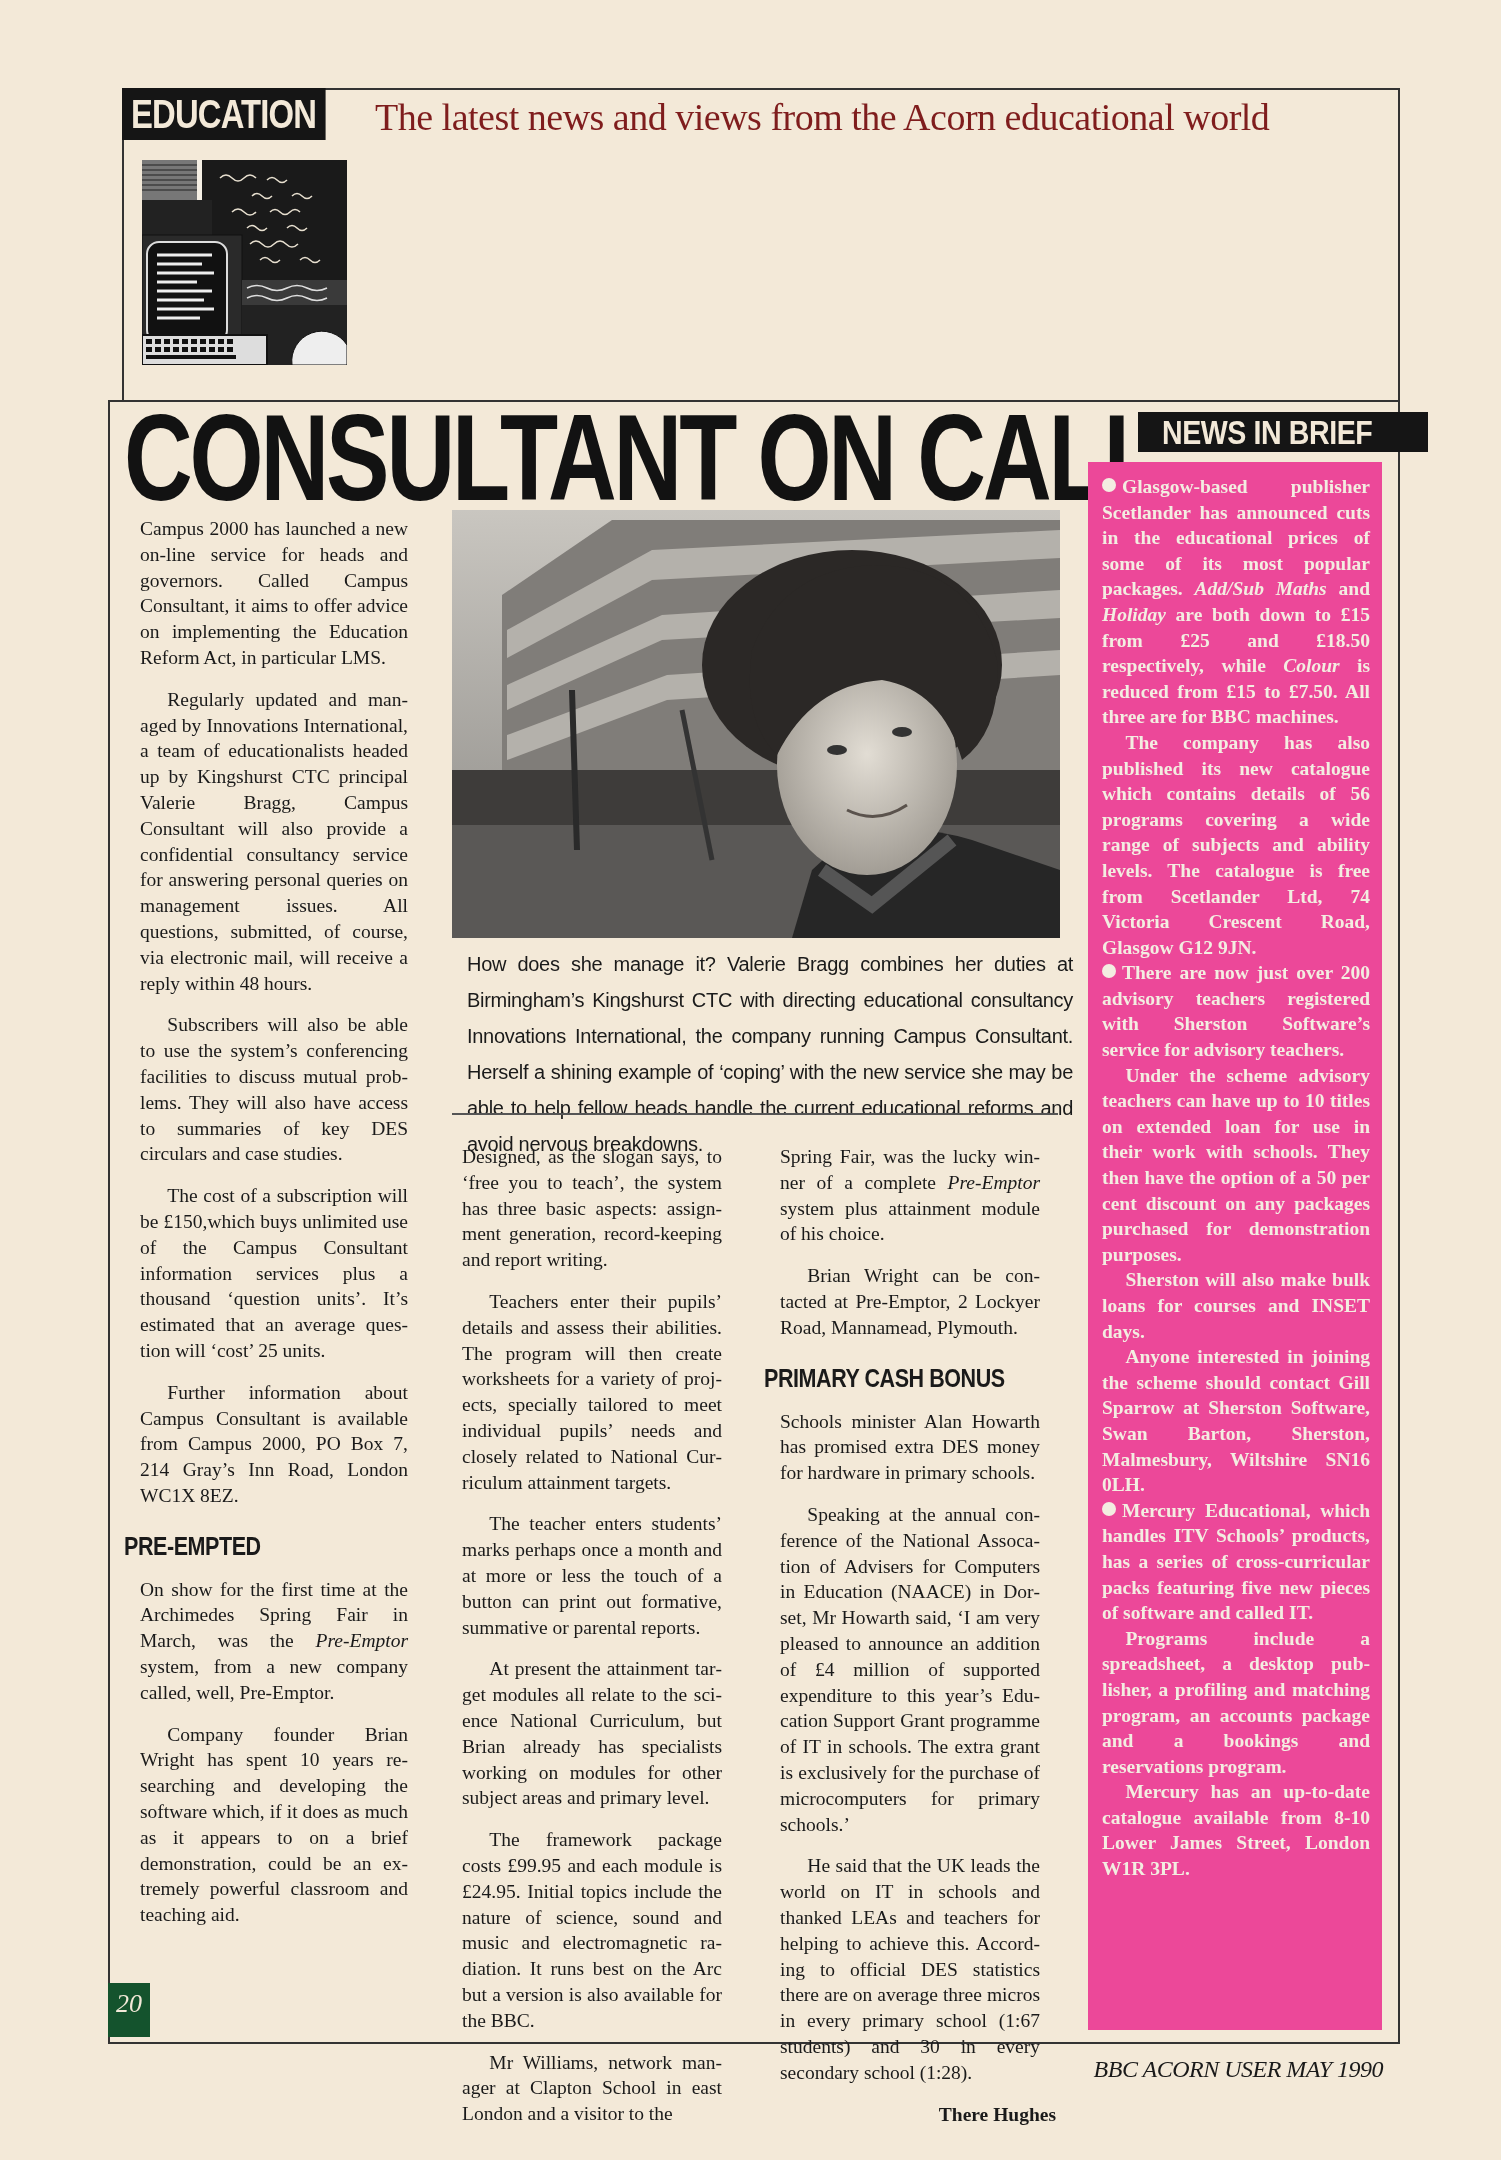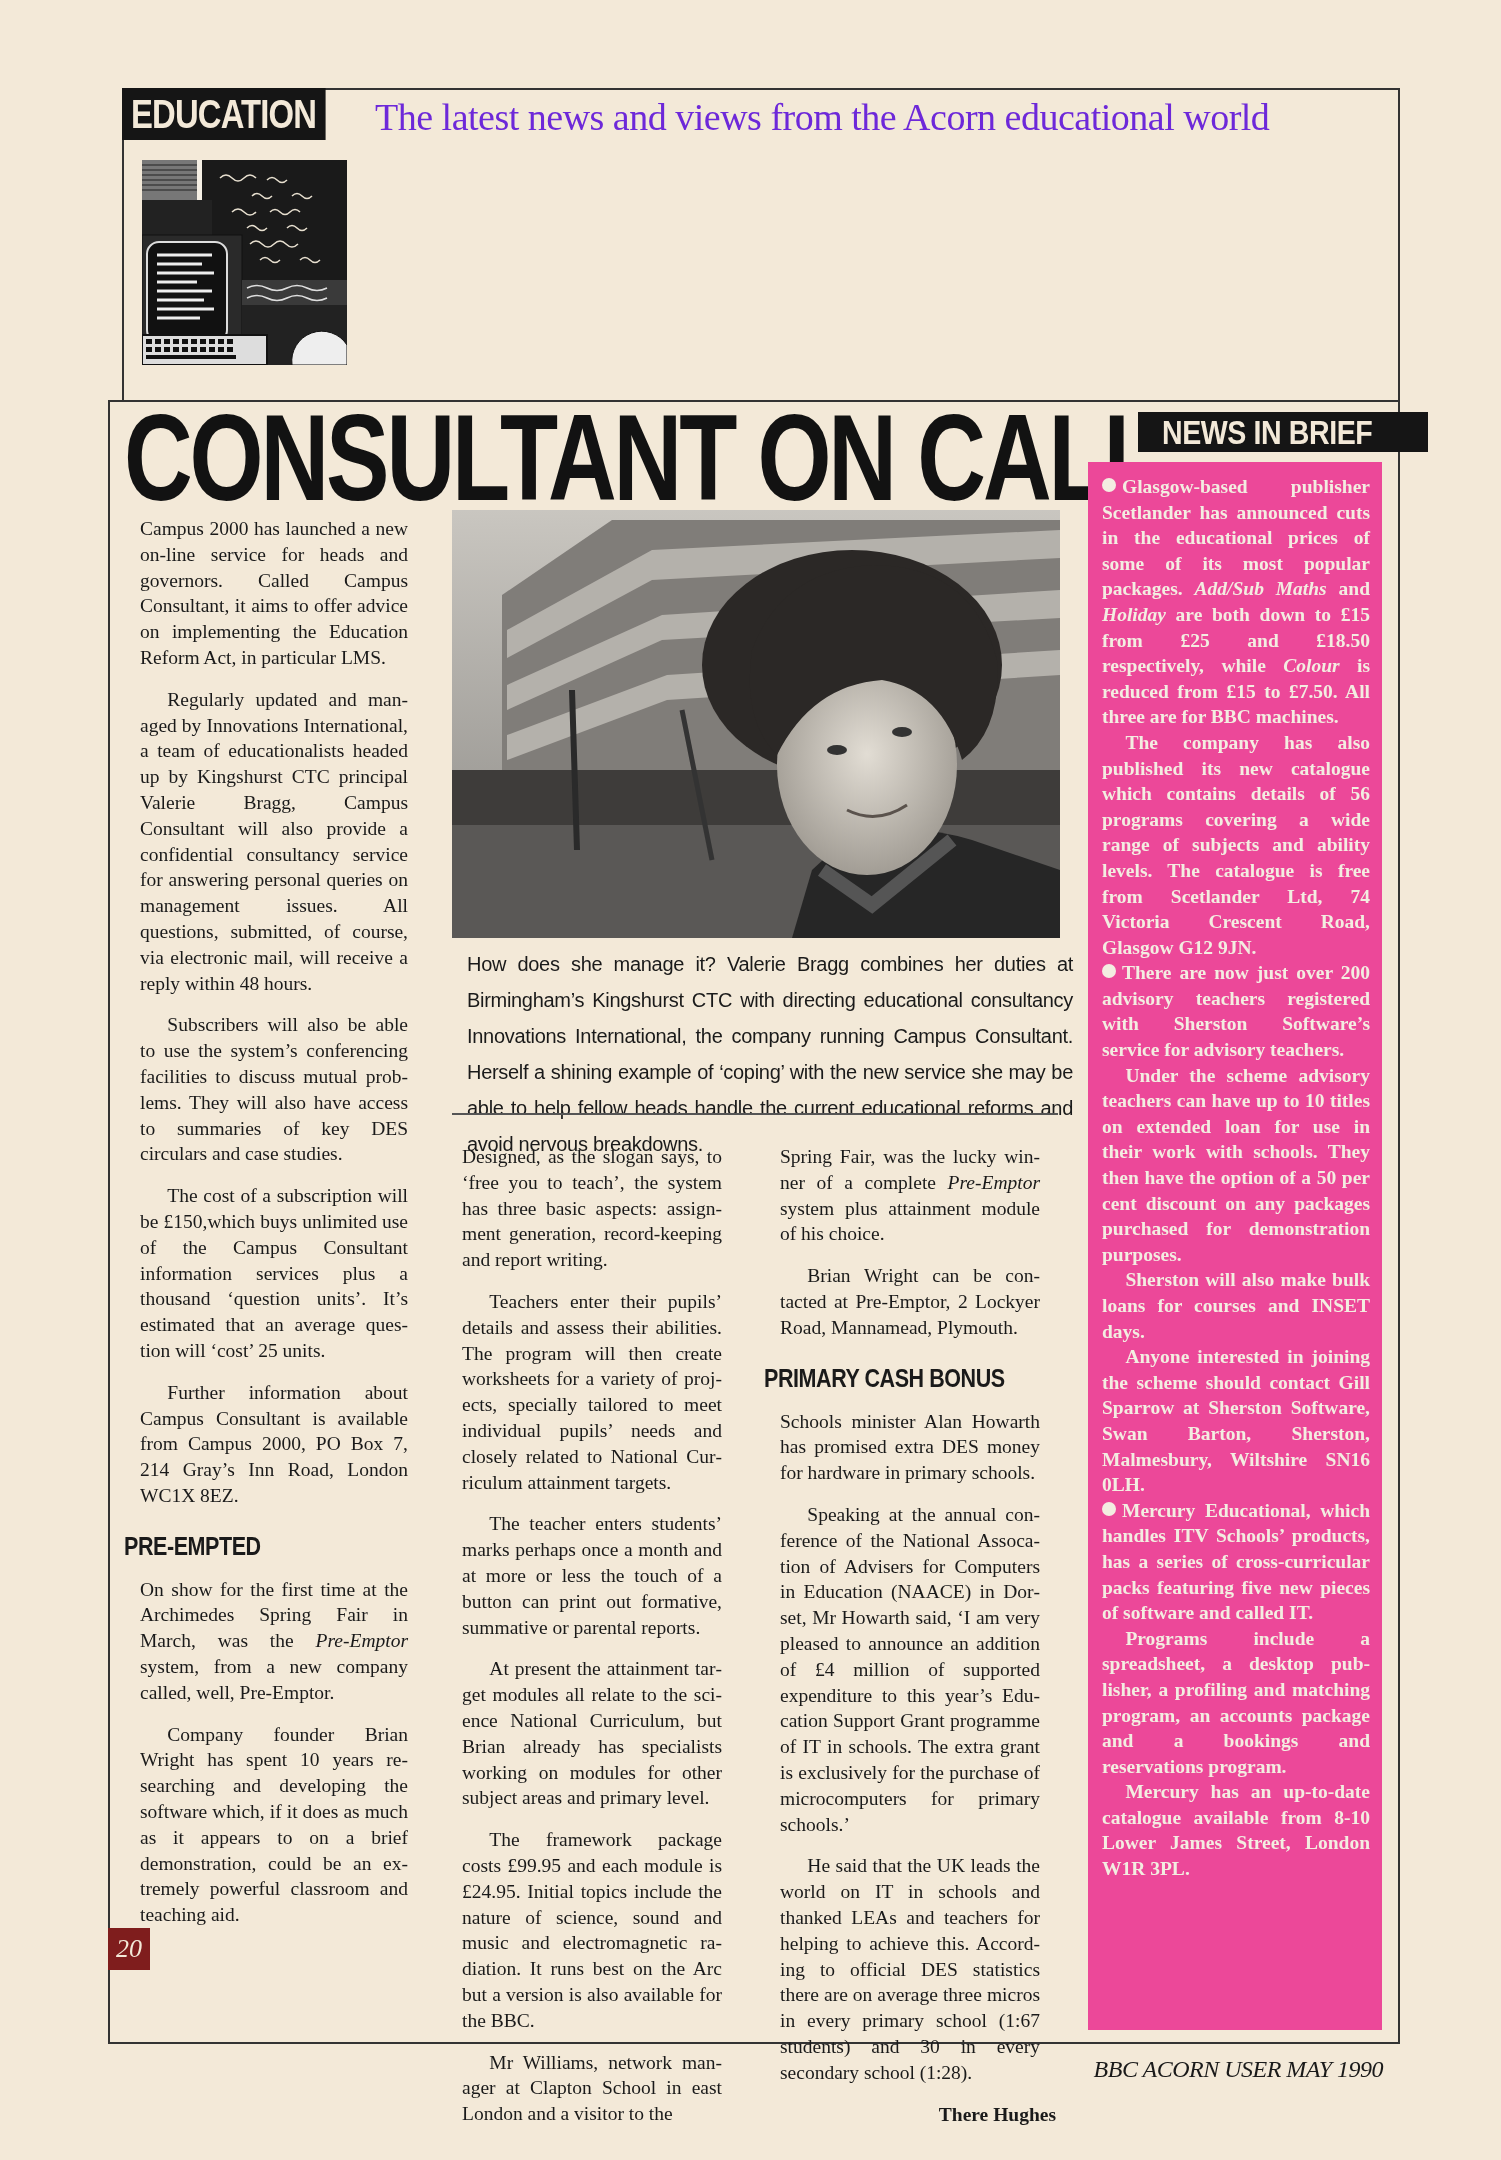--- a/index.html
+++ b/index.html
@@ -21,21 +21,21 @@
   .edu-tag {
     position: absolute; left: 122px; top: 88px; height: 46px; padding: 0 8px;
     background: #151515; color: #f3e9d8;
     font-family: "Liberation Sans", sans-serif; font-weight: bold;
     font-size: 40px; line-height: 46px; letter-spacing: -1px;
     transform: scaleX(0.82); transform-origin: left center;
     border: 3px solid #151515;
   }
   .tagline {
     position: absolute; left: 375px; top: 96px;
-    font-size: 38px; line-height: 42px; color: #6d28d9;
+    font-size: 38px; line-height: 42px; color: #7f1d1d;
     letter-spacing: -0.5px;
   }
   .edu-art {
     position: absolute; left: 142px; top: 160px; width: 205px; height: 205px;
     background: #f5efe4; overflow: hidden;
   }
   .headline {
     position: absolute; left: 124px; top: 408px;
     font-family: "Liberation Sans", sans-serif; font-weight: bold;
     font-size: 122px; line-height: 100px; letter-spacing: -4px;
@@ -91,22 +91,22 @@
     font-family: "Liberation Serif", serif; font-weight: bold;
     font-size: 19.5px; line-height: 25.6px; text-align: justify;
   }
   .nib-body p { margin: 0; text-indent: 1.2em; }
   .nib-body p.bullet { text-indent: 0; }
   .bullet-dot {
     display: inline-block; width: 14px; height: 14px; border-radius: 50%;
     background: #f3ede1; margin-right: 6px; vertical-align: 1px;
   }
   .page-num {
-    position: absolute; left: 108px; top: 1928px; width: 42px; height: 42px;
-    background: #7f1d1d; color: #f3e9d8;
+    position: absolute; left: 108px; top: 1983px; width: 42px; height: 54px;
+    background: #14532d; color: #f3e9d8;
     font-style: italic; font-size: 26px; line-height: 42px; text-align: center;
   }
   .footer {
     position: absolute; right: 118px; top: 2056px;
     font-style: italic; font-size: 24px; letter-spacing: -0.5px; color: #1a1a1a;
   }
   i { font-style: italic; }
 </style>
 </head>
 <body>

